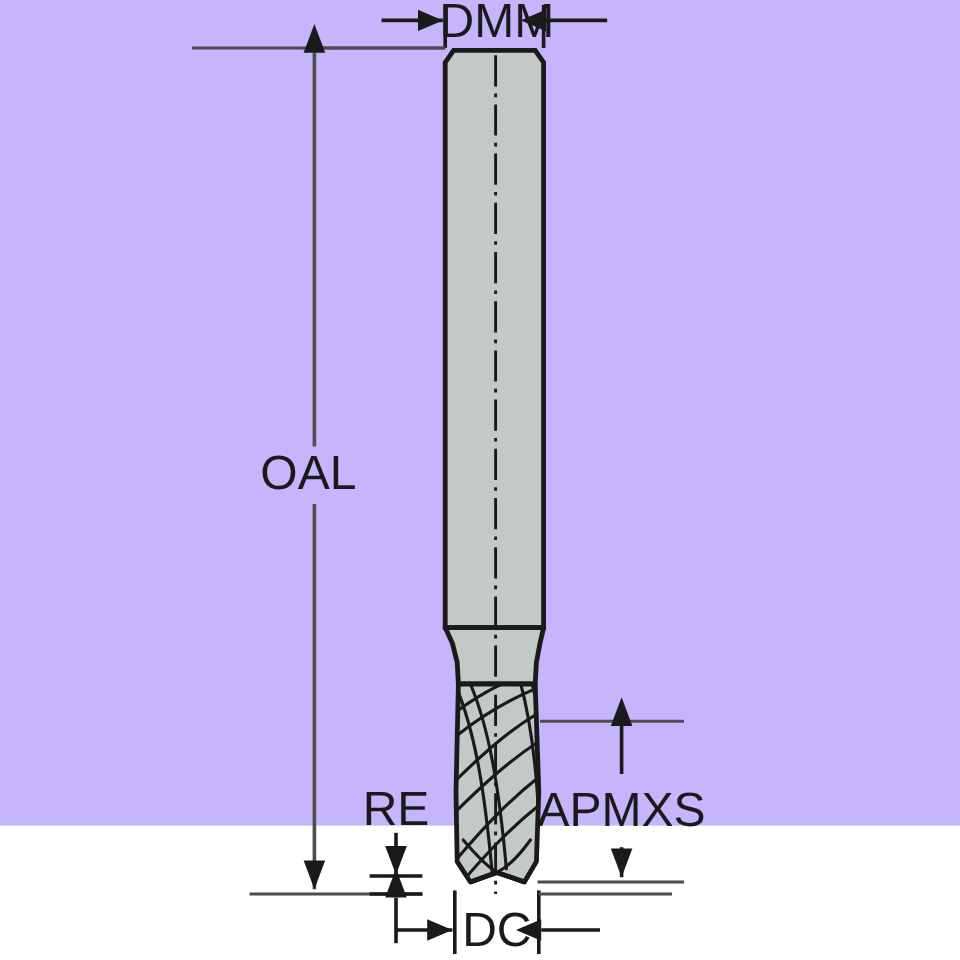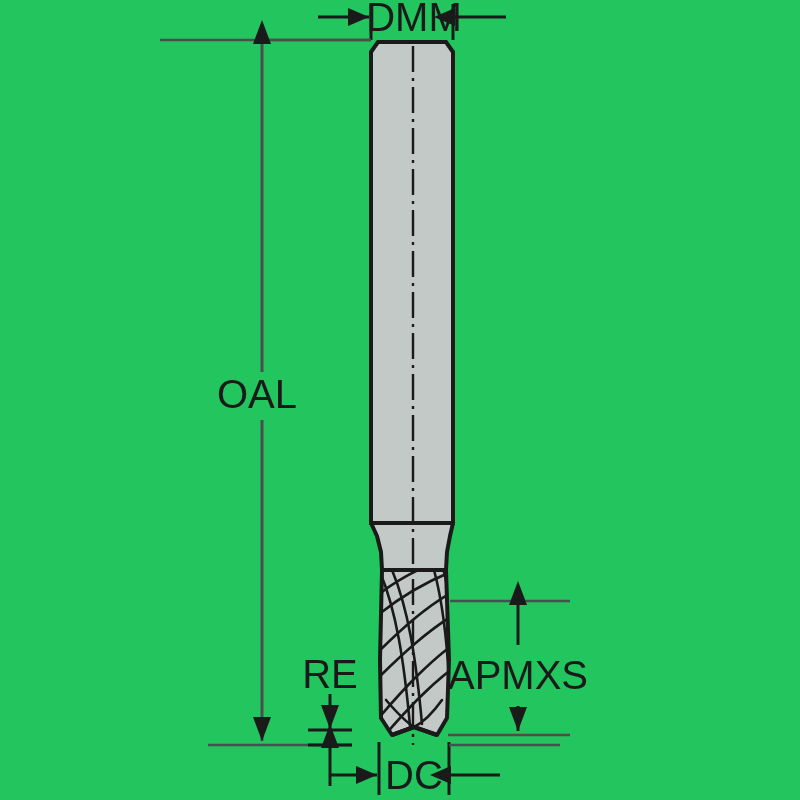--- a/index.html
+++ b/index.html
@@ -10,22 +10,22 @@
   }
   body {
     width: 800px;
     height: 800px;
     font-family: "Liberation Sans", sans-serif;
     overflow: hidden;
   }
   #diagram-root {
     position: relative;
     width: 800px;
-    height: 800px;
-    background: #22c55e;
+    height: 688px;
+    background: #c4b5fd;
   }
   #tool-svg {
     position: absolute;
     top: 0;
     left: 0;
     width: 800px;
     height: 800px;
     display: block;
   }
   .dim-label {

